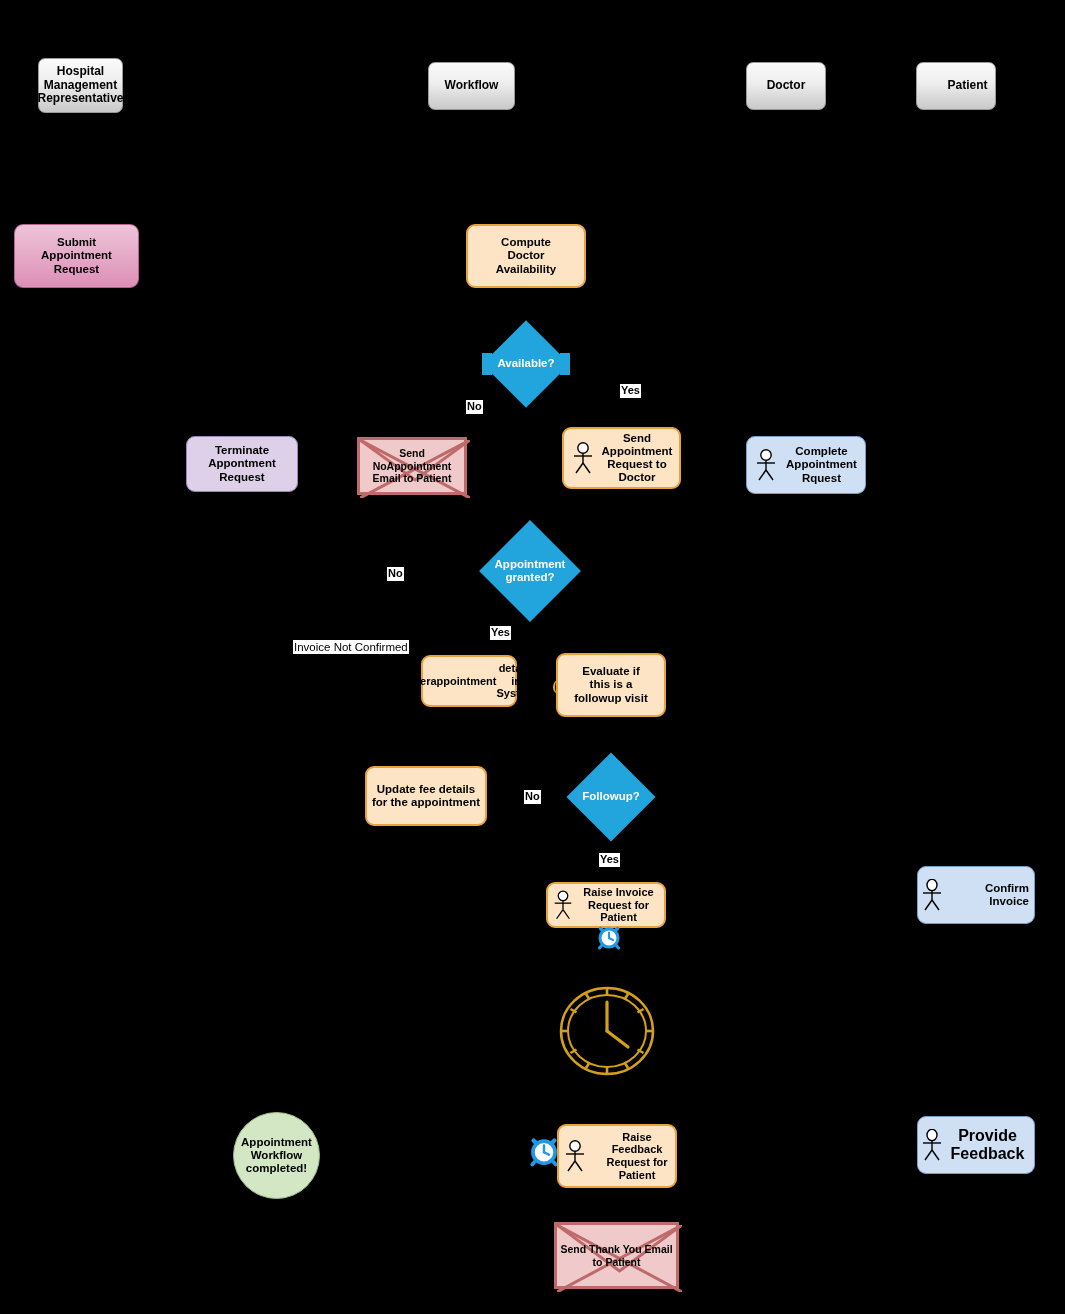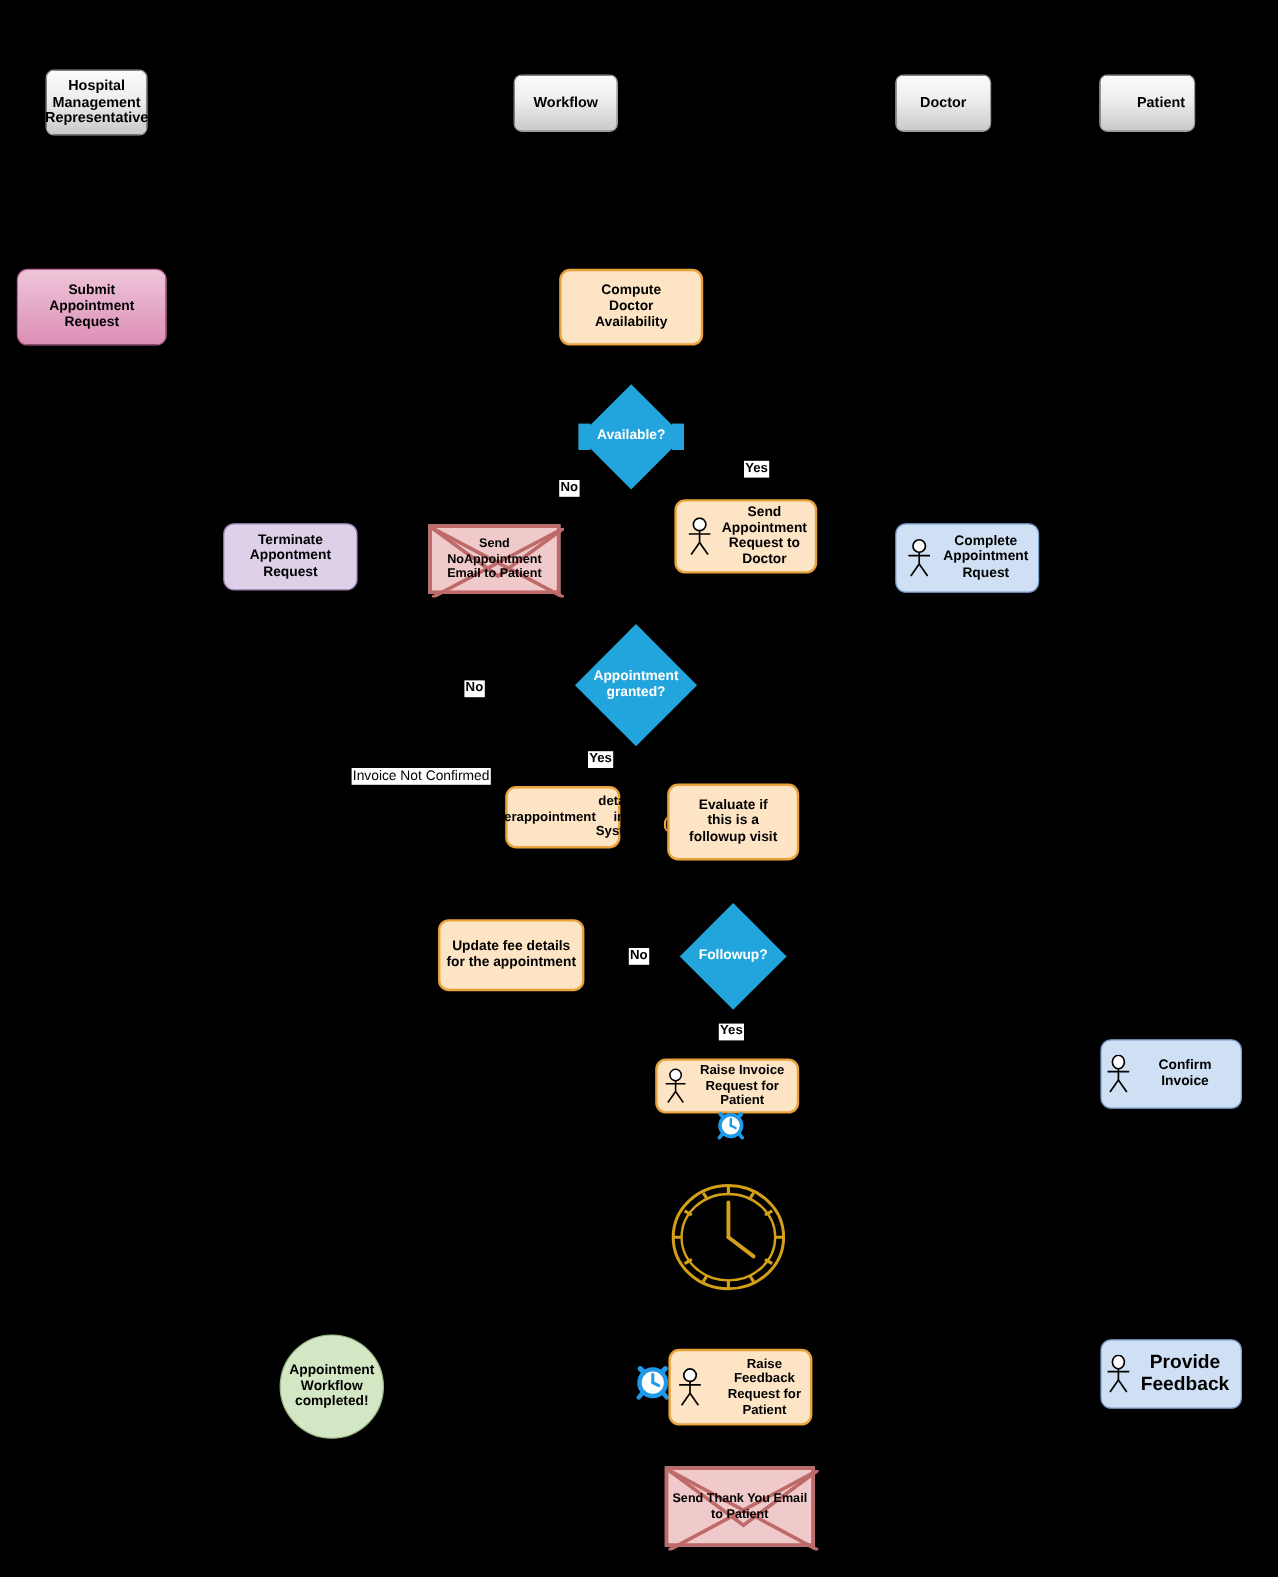--- a/index.html
+++ b/index.html
@@ -237,21 +237,21 @@
     <svg class="flap" width="110" height="58" viewBox="0 0 110 58" preserveAspectRatio="none" style="position:absolute;left:0;top:0;">
       <path d="M0,0 L55,40 L110,0" fill="none" stroke="#bf6a6a" stroke-width="3"></path>
       <path d="M0,58 L110,0 M0,0 L110,58" fill="none" stroke="#bf6a6a" stroke-width="3"></path>
     </svg>
     <div class="envlabel">
       <div>Send NoAppointment</div>
       <div>Email to Patient</div>
     </div>
   </div>
 
-  <div class="node task orange with-actor" style="left:562px; top:416px; width:119px; height:62px;">
+  <div class="node task orange with-actor" style="left:562px; top:427px; width:119px; height:62px;">
     <svg class="actor-icon" viewBox="0 0 24 32">
       <circle cx="12" cy="6" r="5.2" fill="#ffffff" stroke="#000000" stroke-width="1.4"></circle>
       <line x1="12" y1="11.5" x2="12" y2="21" stroke="#000000" stroke-width="1.4"></line>
       <line x1="3" y1="14" x2="21" y2="14" stroke="#000000" stroke-width="1.4"></line>
       <line x1="12" y1="21" x2="5" y2="31" stroke="#000000" stroke-width="1.4"></line>
       <line x1="12" y1="21" x2="19" y2="31" stroke="#000000" stroke-width="1.4"></line>
     </svg>
     <div class="tasklabel">
       <div>Send</div>
       <div>Appointment</div>
@@ -337,21 +337,21 @@
   </svg>
 
   <div class="node task blue with-actor" style="left:917px; top:866px; width:118px; height:58px; padding-left:28px;">
     <svg class="actor-icon" viewBox="0 0 24 32" style="left:2px;">
       <ellipse cx="12" cy="6" rx="5" ry="5.6" fill="#ffffff" stroke="#000000" stroke-width="1.4"></ellipse>
       <line x1="12" y1="11.5" x2="12" y2="21" stroke="#000000" stroke-width="1.4"></line>
       <line x1="3" y1="14" x2="21" y2="14" stroke="#000000" stroke-width="1.4"></line>
       <line x1="12" y1="21" x2="5" y2="31" stroke="#000000" stroke-width="1.4"></line>
       <line x1="12" y1="21" x2="19" y2="31" stroke="#000000" stroke-width="1.4"></line>
     </svg>
-    <div class="tasklabel" style="font-size:11.5px;">Confirm Invoice</div>
+    <div class="tasklabel" style="font-size:11.5px;text-align:right;">Confirm Invoice</div>
   </div>
 
   <svg class="timer-big" style="left:558px; top:985px;" width="98" height="92" viewBox="0 0 98 92">
     <ellipse cx="49" cy="46" rx="46" ry="43" fill="none" stroke="#d4a017" stroke-width="2.5"></ellipse>
     <ellipse cx="49" cy="46" rx="39" ry="36" fill="none" stroke="#d4a017" stroke-width="2"></ellipse>
     <g stroke="#d4a017" stroke-width="2.6">
       <line x1="49" y1="3.5" x2="49" y2="10"></line>
       <line x1="70" y1="9" x2="66.5" y2="14.5"></line>
       <line x1="85.5" y1="24" x2="79.5" y2="27.5"></line>
       <line x1="94.5" y1="46" x2="88" y2="46"></line>

